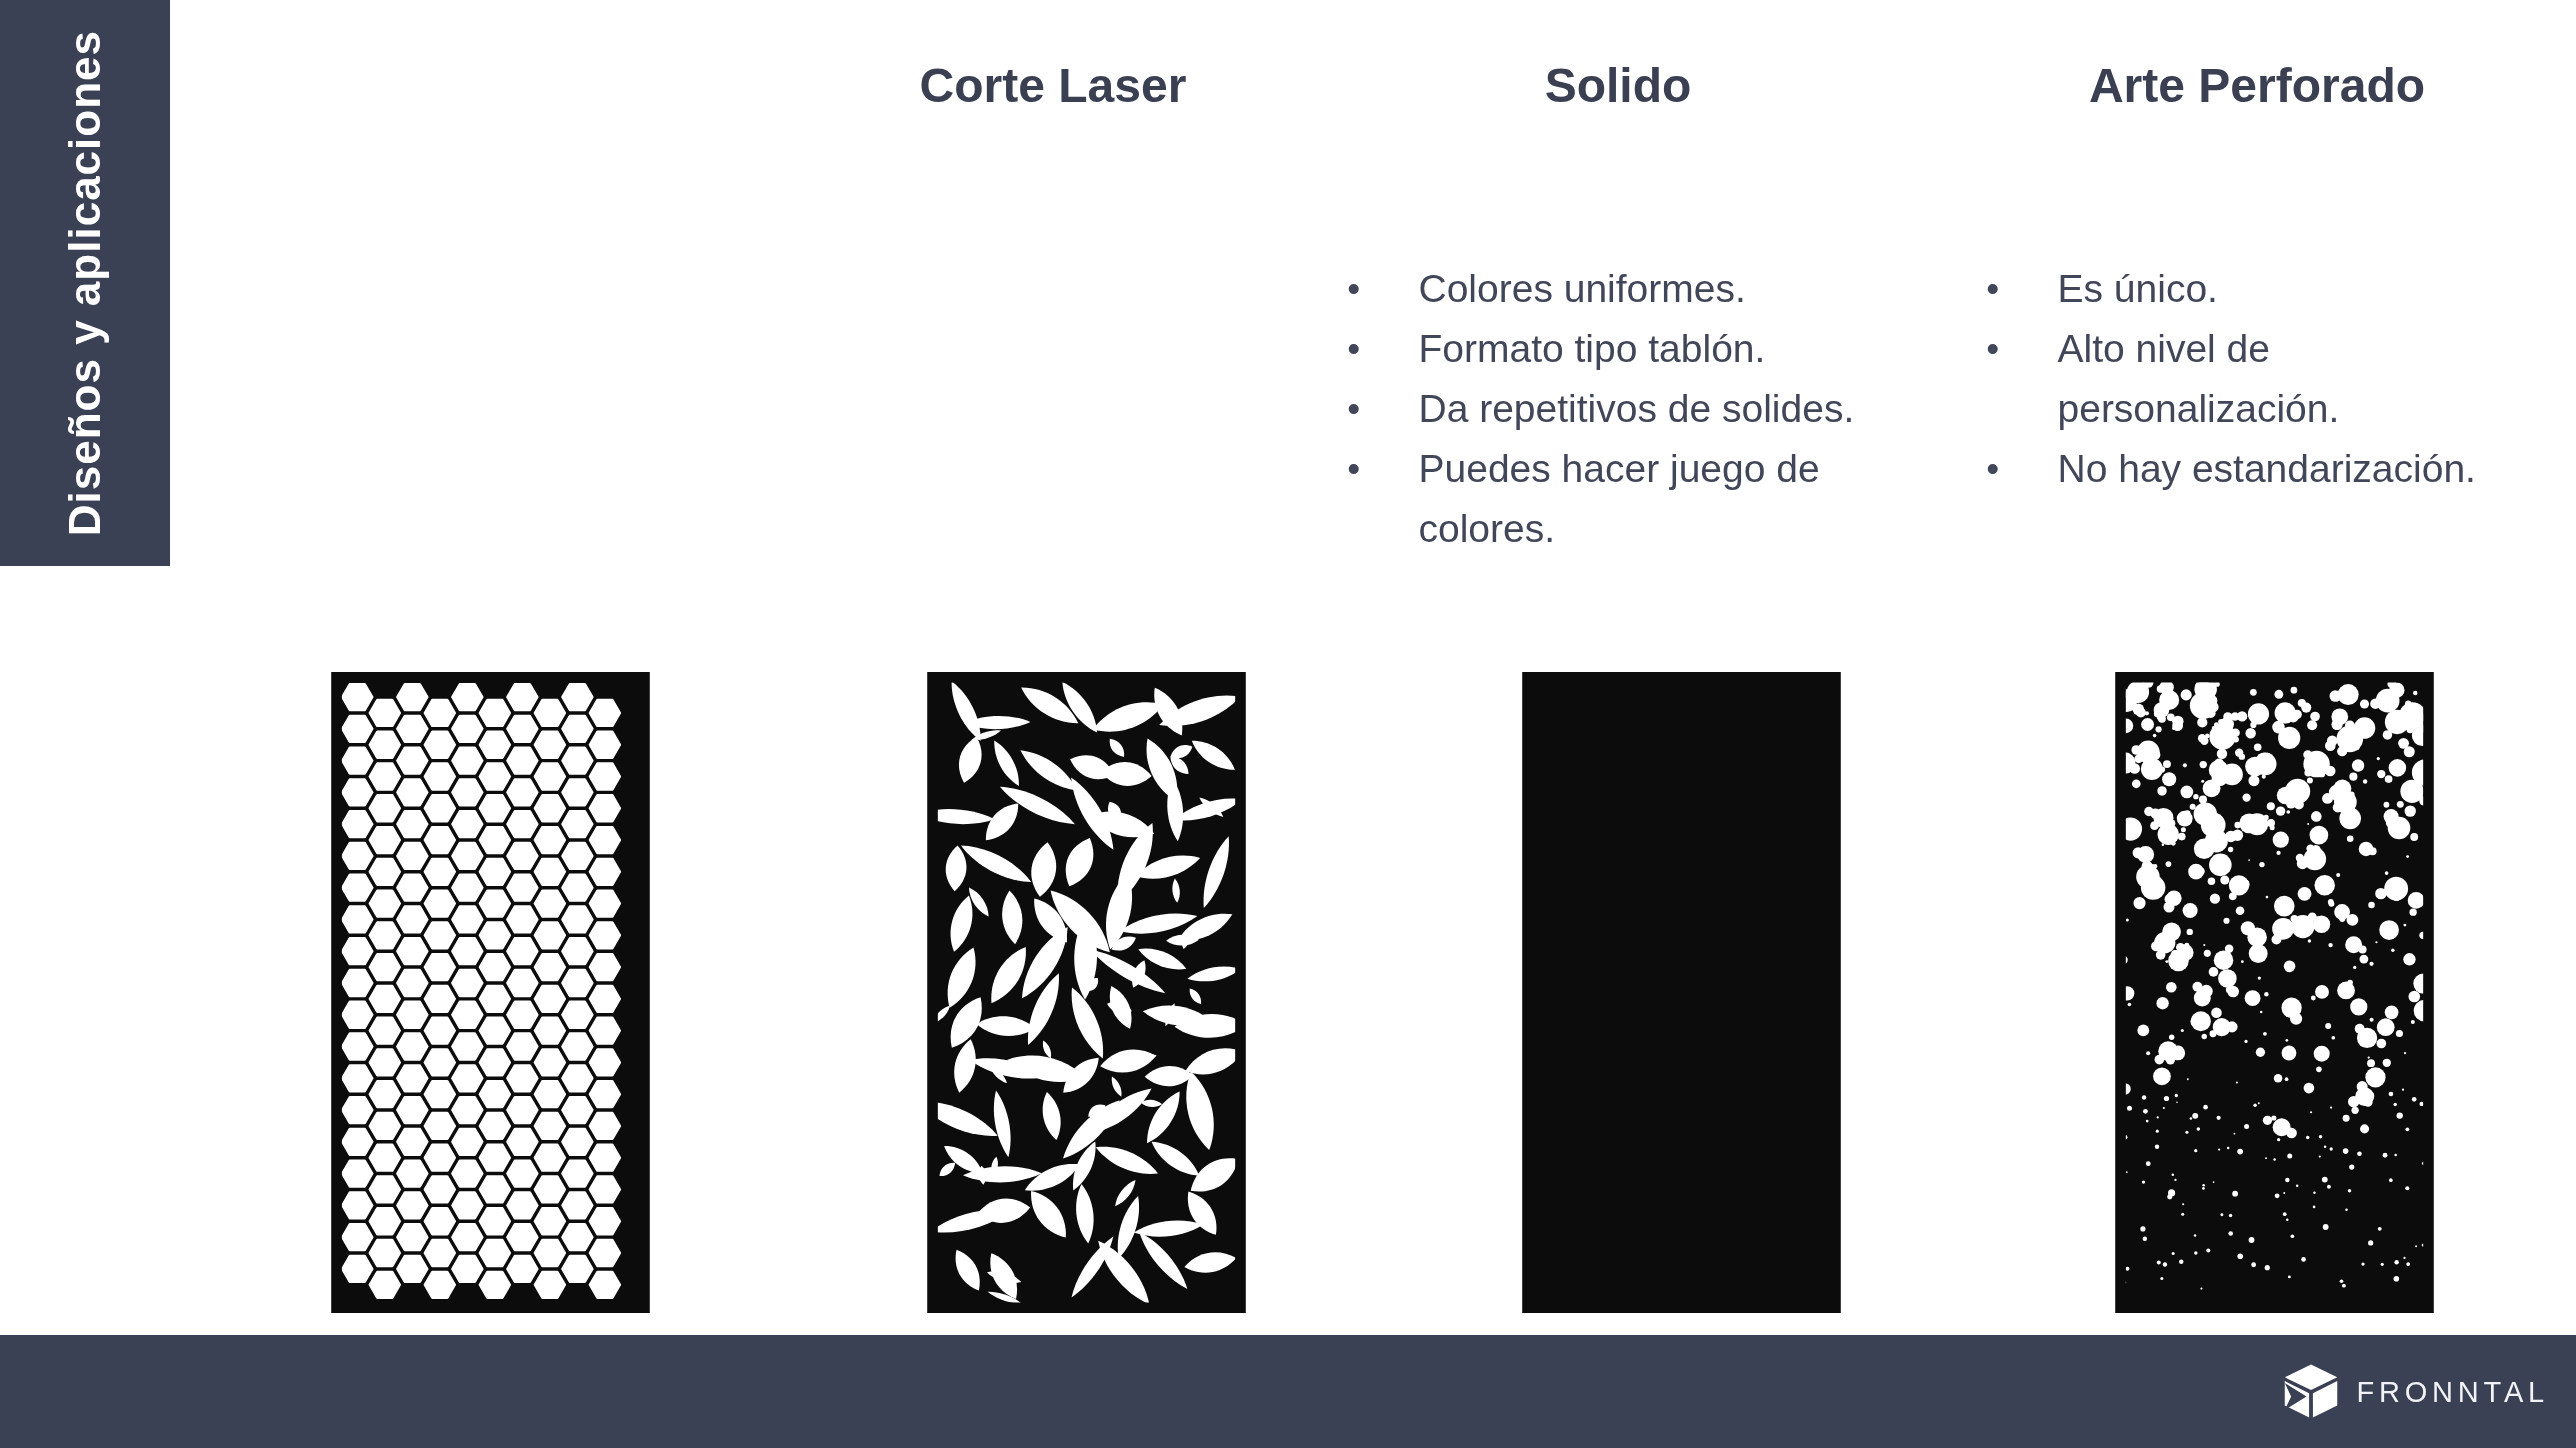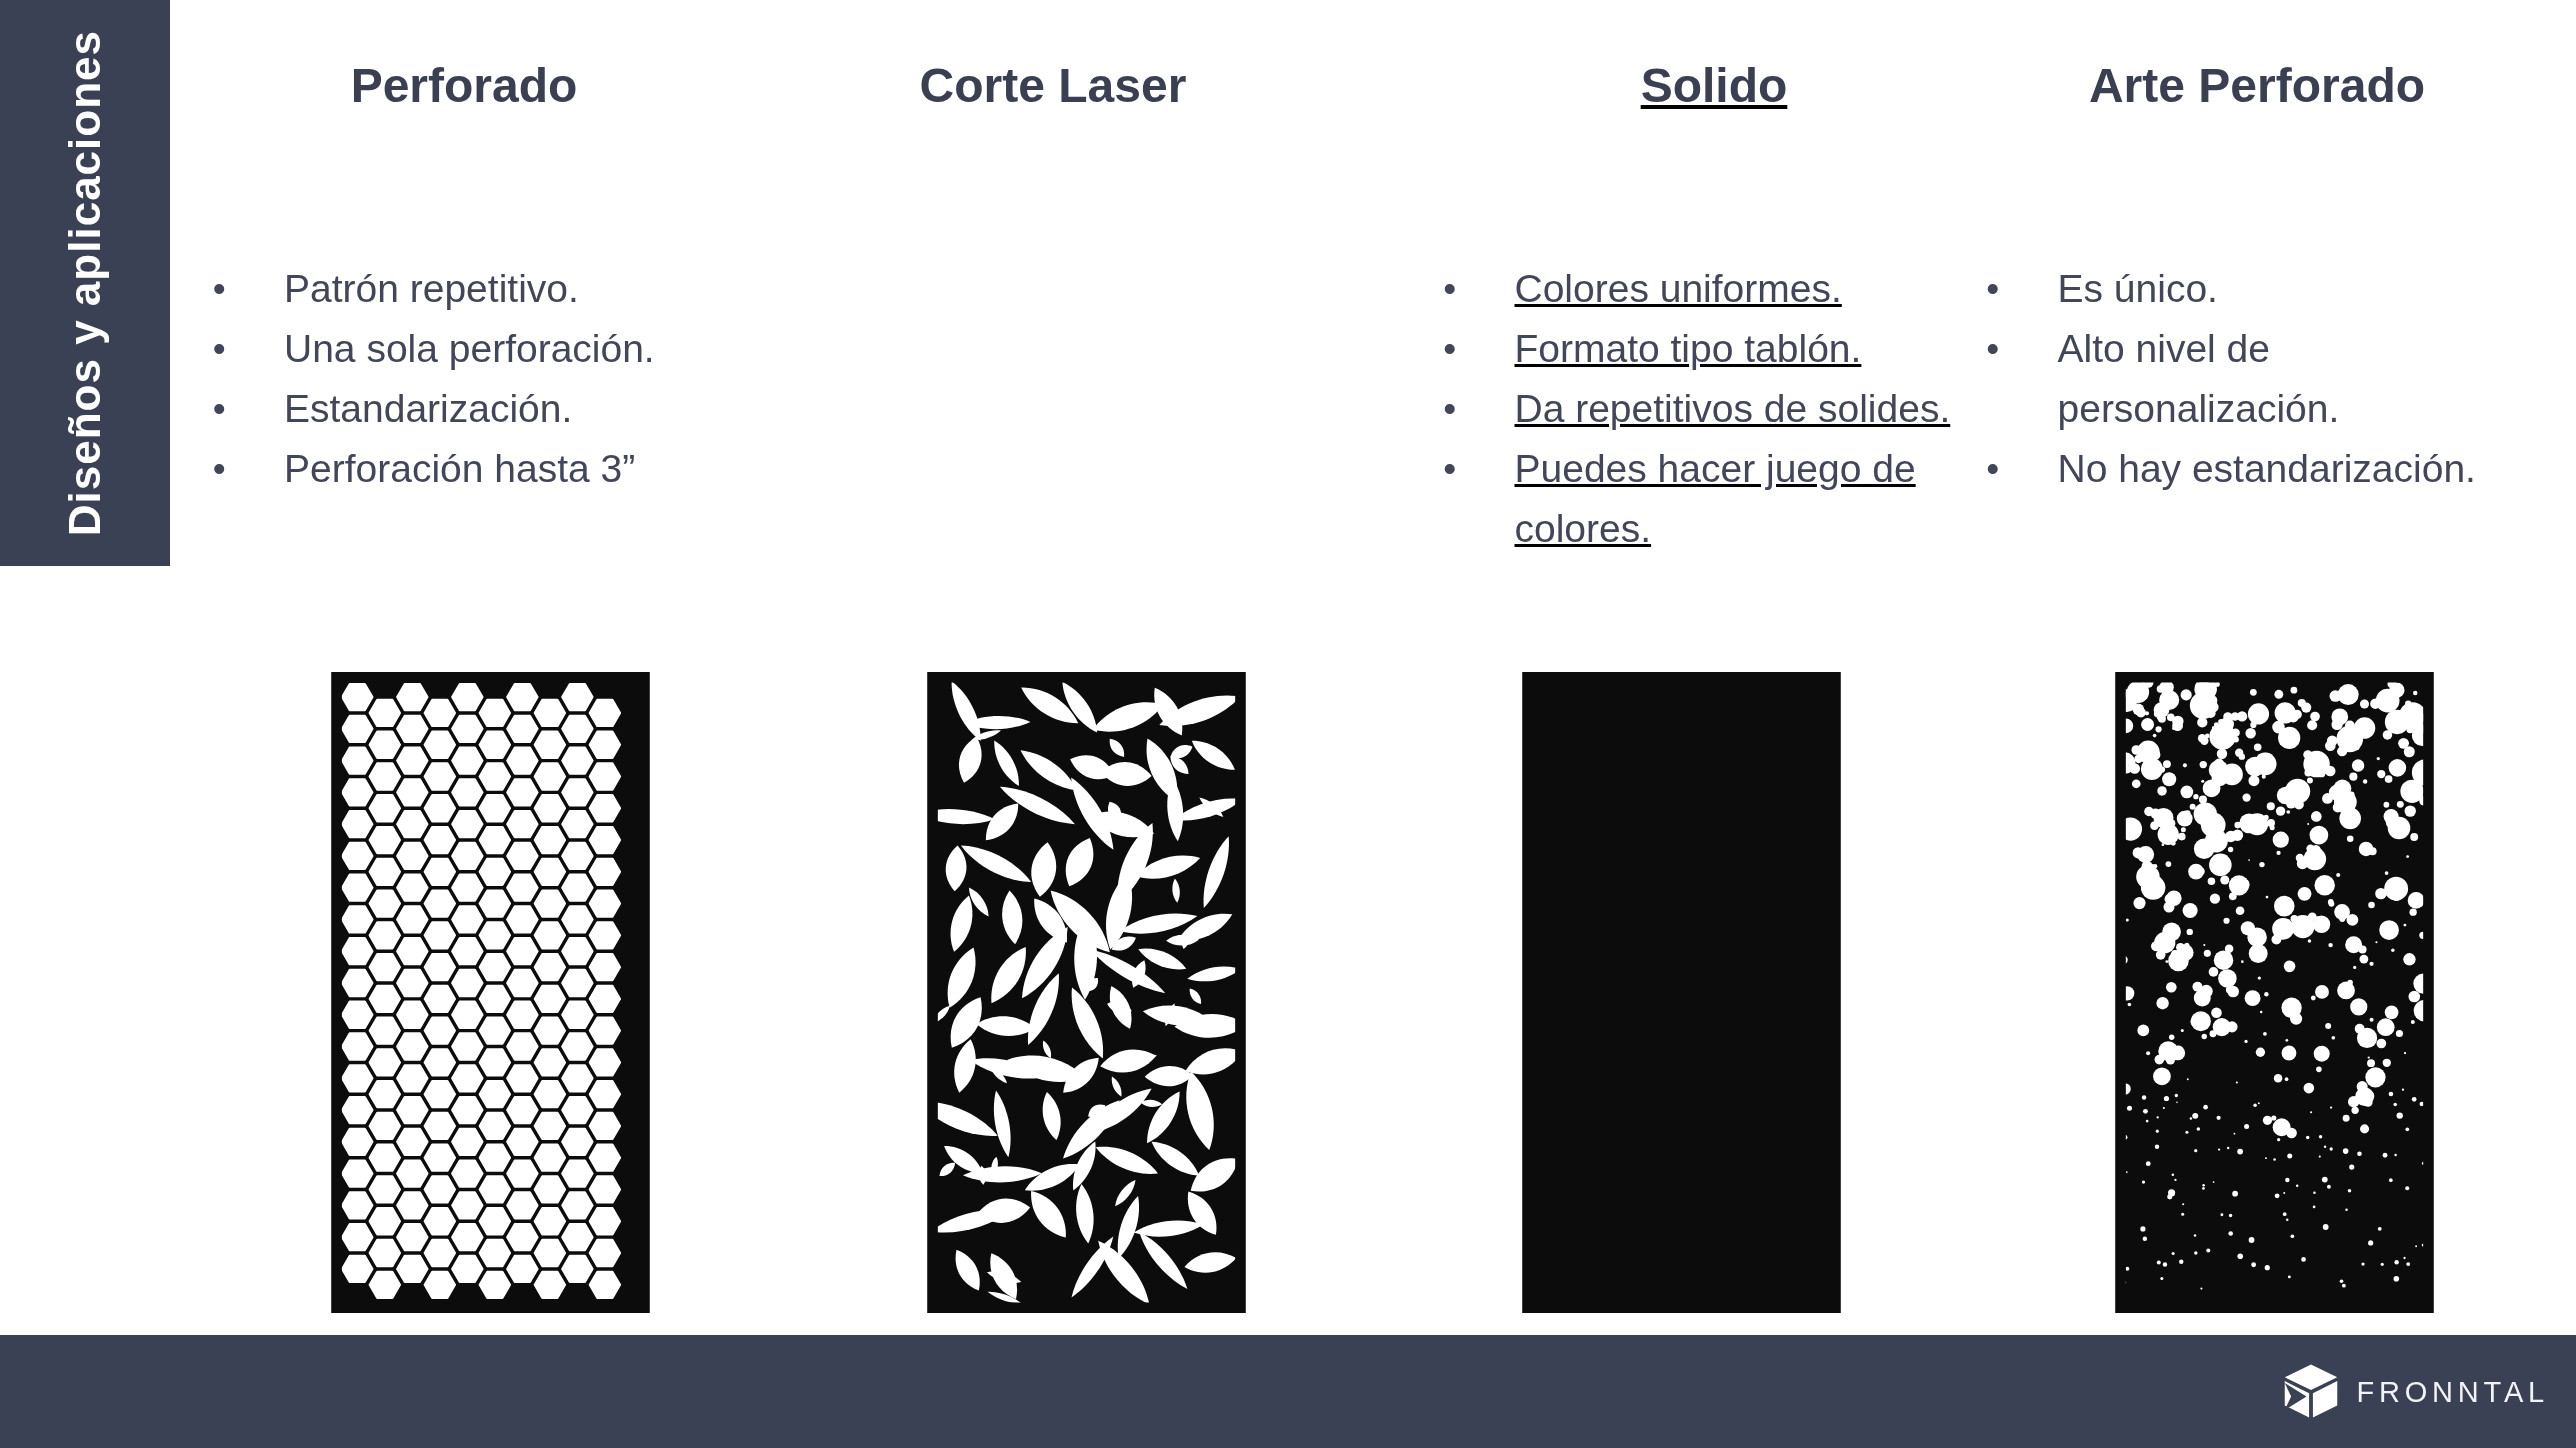--- a/index.html
+++ b/index.html
@@ -33,21 +33,21 @@
   .col li{
     position:relative;padding-left:77px;
     color:var(--body,#424659);font-size:39px;line-height:60px;
   }
   .col li::before{
     content:"\2022";position:absolute;left:5.8px;top:0;
     font-size:37px;color:var(--body,#424659);
   }
   .col1{left:174px;width:580px;}
   .col2{left:763px;width:580px;}
-  .col3{left:1424px;width:580px;text-decoration:underline;}
+  .col3{left:1328px;width:580px;}
   .col4{left:1967px;width:580px;}
   .col1 ul{margin-left:33px;width:564px;}
   .col2 ul{margin-left:-5.8px;width:535px;}
   .col3 ul{margin-left:13.5px;width:560px;}
   .col4 ul{margin-left:13.5px;width:514px;}
 
   
   .panel{
     position:absolute;top:672px;width:319px;height:641px;margin:0;
   }
@@ -73,29 +73,20 @@
 </style>
 </head>
 <body>
 
 <div class="slide">
 
   <aside class="sidebar">
     <span class="sidebar-label">Diseños y aplicaciones</span>
   </aside>
 
-  <section class="col col1">
-    <h2>Perforado</h2>
-    <ul>
-      <li>Patrón repetitivo.</li>
-      <li>Una sola perforación.</li>
-      <li>Estandarización.</li>
-      <li>Perforación hasta 3”</li>
-    </ul>
-  </section>
 
   <section class="col col2">
     <h2>Corte Laser</h2>
   </section>
 
   <section class="col col3">
     <h2>Solido</h2>
     <ul>
       <li>Colores uniformes.</li>
       <li>Formato tipo tablón.</li>

